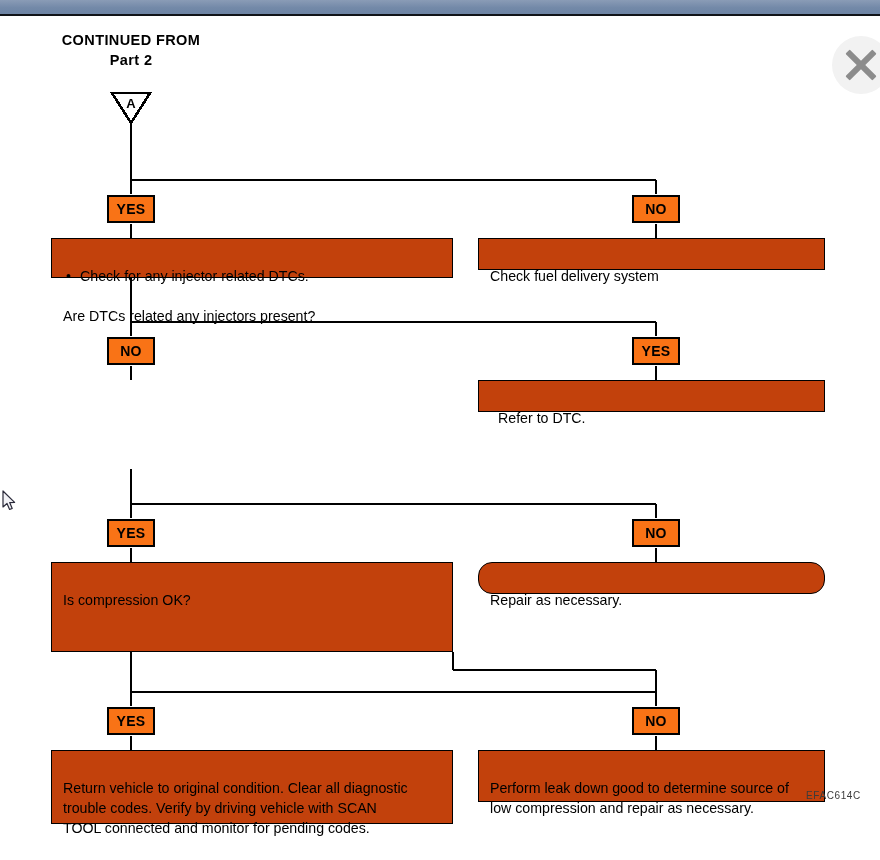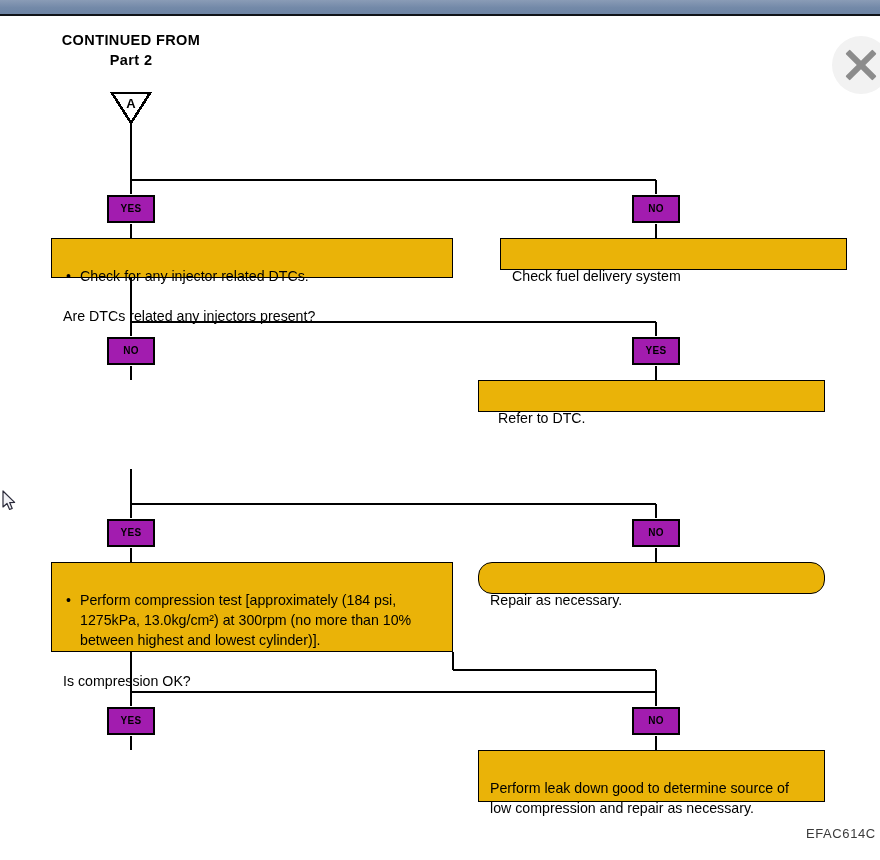--- a/index.html
+++ b/index.html
@@ -88,35 +88,35 @@
     width: 38px;
     text-align: center;
     font-size: 13px;
     font-weight: bold;
     color: #000;
   }
 
   
   .yn-box {
     border: 2px solid #000;
-    background: #a21caf;
+    background: #f97316;
     height: 28px;
     width: 48px;
     line-height: 24px;
     text-align: center;
-    font-size: 10px;
+    font-size: 14px;
     font-weight: bold;
     color: #000;
     letter-spacing: 0.3px;
   }
 
   
   .flow-box {
     border: 1.6px solid #000;
-    background: #eab308;
+    background: #c2410c;
     color: #000;
     font-size: 14.2px;
     line-height: 1.42;
     padding: 7px 10px 7px 11px;
     white-space: pre-line;
   }
   .flow-box.bulleted {
     padding-left: 11px;
   }
   .flow-box .bullet-row {
@@ -130,22 +130,22 @@
     position: absolute;
     left: 3px;
     top: 0;
   }
   .flow-box .plain-row {
     display: block;
   }
 
   #figure-code {
     position: absolute;
-    left: 806px; top: 808px;
-    font-size: 13px;
+    left: 806px; top: 772px;
+    font-size: 10px;
     color: #3b3b3b;
     letter-spacing: 0.6px;
     white-space: nowrap;
   }
 </style>
 </head>
 <body>
 
 <div id="titlebar"></div>
 
@@ -207,49 +207,51 @@
   <div id="connector-a-label">A</div>
 
   <div class="abs yn-box" style="left:107px; top:177px;">YES</div>
   <div class="abs yn-box" style="left:632px; top:177px;">NO</div>
 
   <div class="abs flow-box bulleted" style="left:51px; top:220px; width:402px; height:40px;">
     <span class="bullet-row">Check for any injector related DTCs.</span>
     <span class="plain-row">Are DTCs related any injectors present?</span>
   </div>
 
-  <div class="abs flow-box" style="left:478px; top:220px; width:347px; height:32px;margin-left:22px;">
+  <div class="abs flow-box" style="left:478px; top:220px; width:347px; height:32px;">
     <span class="plain-row">Check fuel delivery system</span>
   </div>
 
   <div class="abs yn-box" style="left:107px; top:319px;">NO</div>
   <div class="abs yn-box" style="left:632px; top:319px;">YES</div>
 
 
   <div class="abs flow-box" style="left:478px; top:362px; width:347px; height:32px;padding-left:19px;">
     <span class="plain-row">Refer to DTC.</span>
   </div>
 
   <div class="abs yn-box" style="left:107px; top:501px;">YES</div>
   <div class="abs yn-box" style="left:632px; top:501px;">NO</div>
 
   <div class="abs flow-box bulleted" style="left:51px; top:544px; width:402px; height:90px;">
-    <span class="bullet-row">Perform compression test [approximately (184 psi,
-1275kPa, 13.0kg/cm²) at 300rpm (no more than 10%
-between highest and lowest cylinder)].</span>
     <span class="plain-row">Is compression OK?</span>
   </div>
 
   <div class="abs flow-box" style="left:478px; top:544px; width:347px; height:32px;border-radius:14px;">
     <span class="plain-row">Repair as necessary.</span>
   </div>
 
   <div class="abs yn-box" style="left:107px; top:689px;">YES</div>
   <div class="abs yn-box" style="left:632px; top:689px;">NO</div>
 
+  <div class="abs flow-box" style="left:51px; top:732px; width:402px; height:74px;">
+    <span class="plain-row">Return vehicle to original condition. Clear all diagnostic
+trouble codes. Verify by driving vehicle with SCAN
+TOOL connected and monitor for pending codes.</span>
+  </div>
 
   <div class="abs flow-box" style="left:478px; top:732px; width:347px; height:52px;">
     <span class="plain-row">Perform leak down good to determine source of
 low compression and repair as necessary.</span>
   </div>
 
   <div id="figure-code">EFAC614C</div>
 </div>
 
 </body></html>

